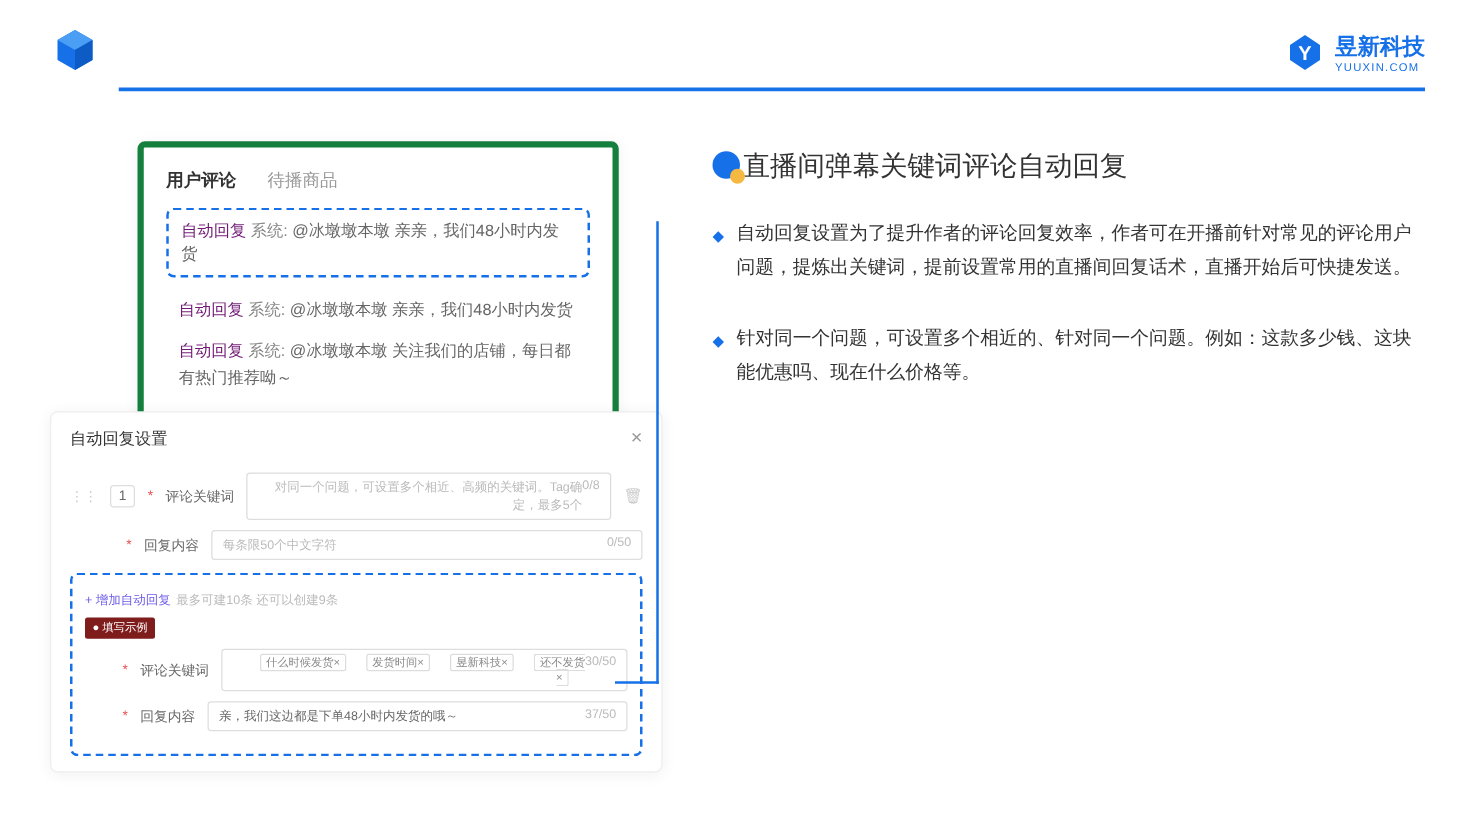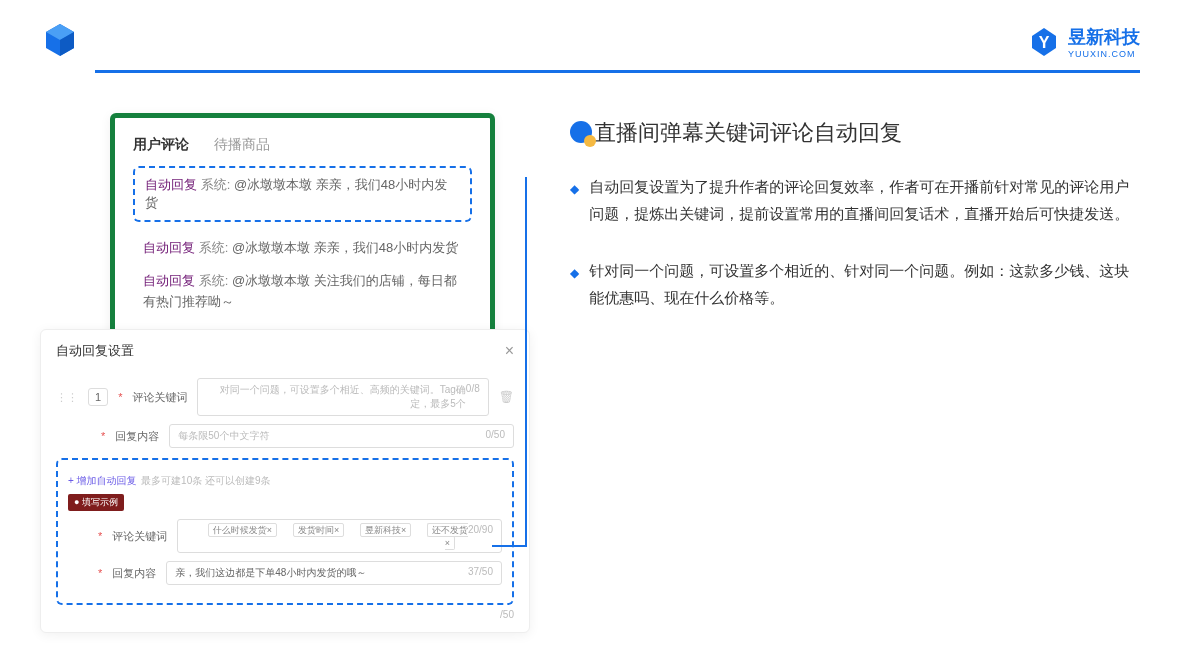--- a/index.html
+++ b/index.html
@@ -135,34 +135,33 @@
           <span style="width:20px"></span>
           <span class="star">*</span>
           <span class="label">评论关键词</span>
           <div class="input">
             <span>
               <span class="tag">什么时候发货×</span>
               <span class="tag">发货时间×</span>
               <span class="tag">昱新科技×</span>
               <span class="tag">还不发货×</span>
             </span>
-            <span class="counter">20/90</span>
+            <span class="counter">30/50</span>
           </div>
         </div>
         <div class="form-row">
           <span style="width:20px"></span>
           <span class="star">*</span>
           <span class="label">回复内容</span>
           <div class="input">
             <span style="color:#666">亲，我们这边都是下单48小时内发货的哦～</span>
             <span class="counter">37/50</span>
           </div>
         </div>
       </div>
-      <div style="text-align:right;font-size:10px;color:#bbb;margin-top:4px">/50</div>
     </div>
 
     <div class="connector1" style="top:64px; left:452px; width:35px; height:370px;"></div>
   </div>
 
   <div class="right">
     <div class="right-head">
       <div class="dot-icon">
         <div class="dot-blue"></div>
           <div class="dot-yellow"></div>

